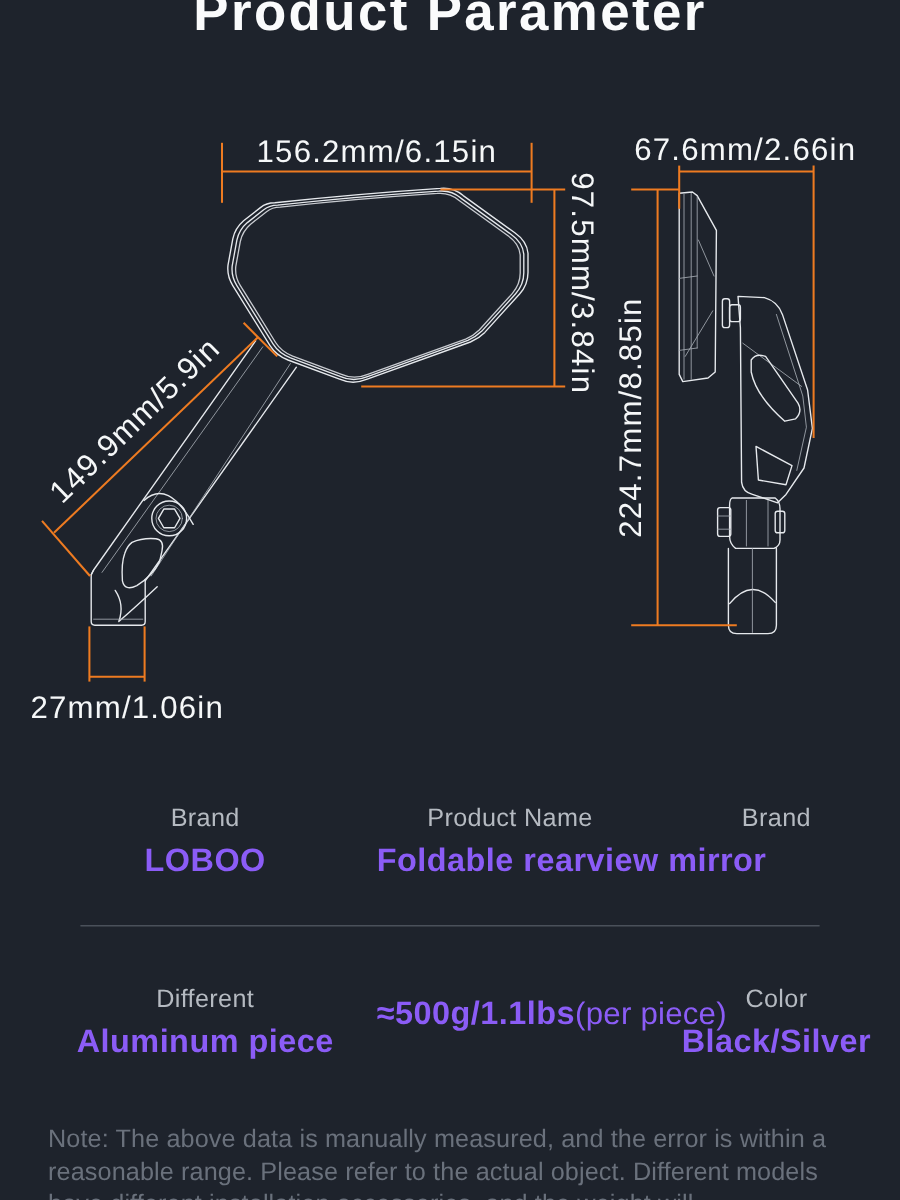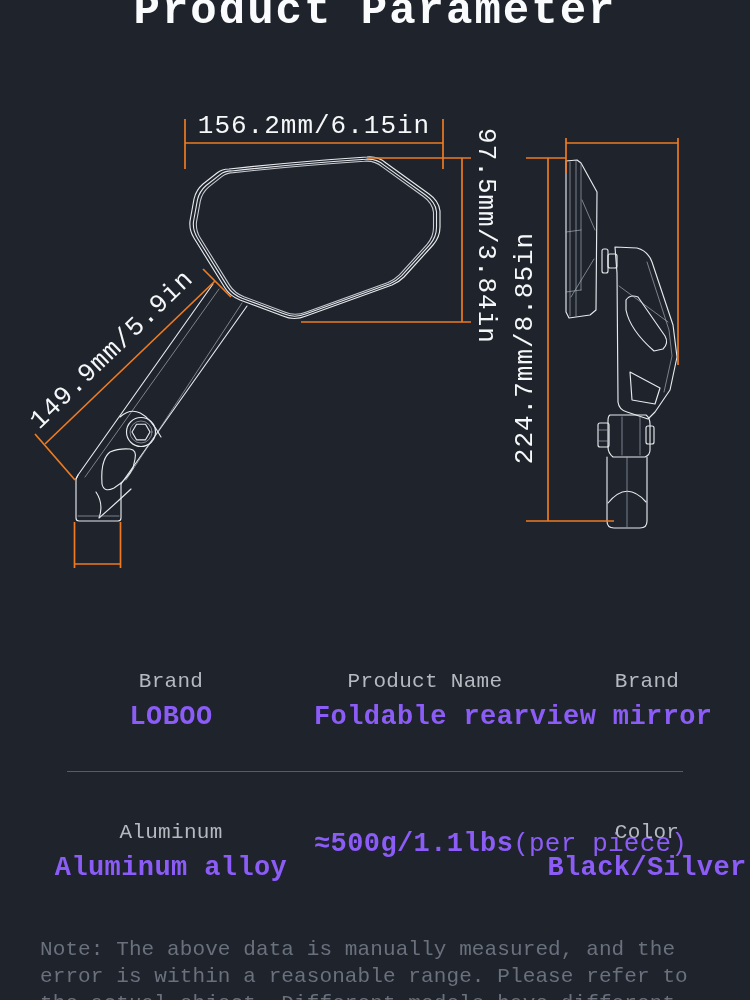--- a/index.html
+++ b/index.html
@@ -1,19 +1,19 @@
 <!DOCTYPE html>
 <html><head>
 <meta charset="utf-8">
 <style>
   html,body { margin:0; padding:0; }
   body { font-family:"Liberation Sans","DejaVu Sans",sans-serif; }
   .page {
     position:relative; width:750px; height:1000px; overflow:hidden;
-    background:#1e232c; margin:0 auto;font-family:Liberation Mono, monospace;
+    background:#1e232c; margin:0 auto;
   }
   .page-title {
     position:absolute; top:-11px; left:0; width:750px;
     text-align:center; color:#fafbfc; font-size:44px; font-weight:700;
     letter-spacing:2px; line-height:1; white-space:nowrap;
   }
   svg.diagram { position:absolute; left:0; top:0; }
   .w1 { stroke:#e6e9ed; stroke-width:1.15; fill:none; stroke-linejoin:round; stroke-linecap:round; }
   .w2 { stroke:#aab0b8; stroke-width:0.8; fill:none; stroke-linejoin:round; stroke-linecap:round; opacity:0.85; }
   .dim-line { stroke:#ee7b21; stroke-width:1.7; fill:none; stroke-linecap:butt; }
@@ -134,42 +134,44 @@
 
       <path class="dim-line" d="M548,158 L548,521"></path>
       <path class="dim-line" d="M526,158 L566,158"></path>
       <path class="dim-line" d="M526,521 L614,521"></path>
     </g>
   </svg>
 
   <div class="dim-label" style="left:314px; top:126px;">156.2mm/6.15in</div>
   <div class="dim-label rot90" style="left:486px; top:236px;">97.5mm/3.84in</div>
   <div class="dim-label rotm44" style="left:112px; top:350px;">149.9mm/5.9in</div>
+  <div class="dim-label" style="left:106px; top:589px;">27mm/1.06in</div>
+  <div class="dim-label" style="left:621px; top:124px;">67.6mm/2.66in</div>
   <div class="dim-label rotm90" style="left:525px; top:348px;">224.7mm/8.85in</div>
 
   <div class="spec-row row1">
     <div class="spec-cell">
       <div class="spec-label">Brand</div>
       <div class="spec-value">LOBOO</div>
     </div>
     <div class="spec-cell">
       <div class="spec-label">Product Name</div>
       <div class="spec-value">Foldable rearview mirror</div>
     </div>
     <div class="spec-cell">
       <div class="spec-label">Brand</div>
     </div>
   </div>
 
   <div class="row-divider"></div>
 
   <div class="spec-row row2">
     <div class="spec-cell">
-      <div class="spec-label">Aluminum</div>
-      <div class="spec-value">Aluminum alloy</div>
+      <div class="spec-label">Different</div>
+      <div class="spec-value">Aluminum piece</div>
     </div>
     <div class="spec-cell">
       <div class="spec-value"><span>≈500g/1.1lbs</span><span class="suffix">(per piece)</span></div>
     </div>
     <div class="spec-cell">
       <div class="spec-label">Color</div>
       <div class="spec-value">Black/Silver</div>
     </div>
   </div>
 

